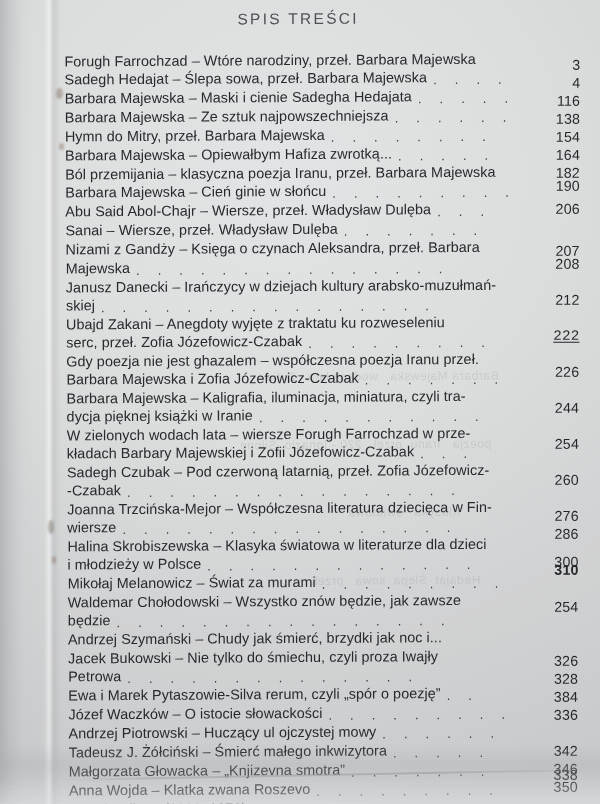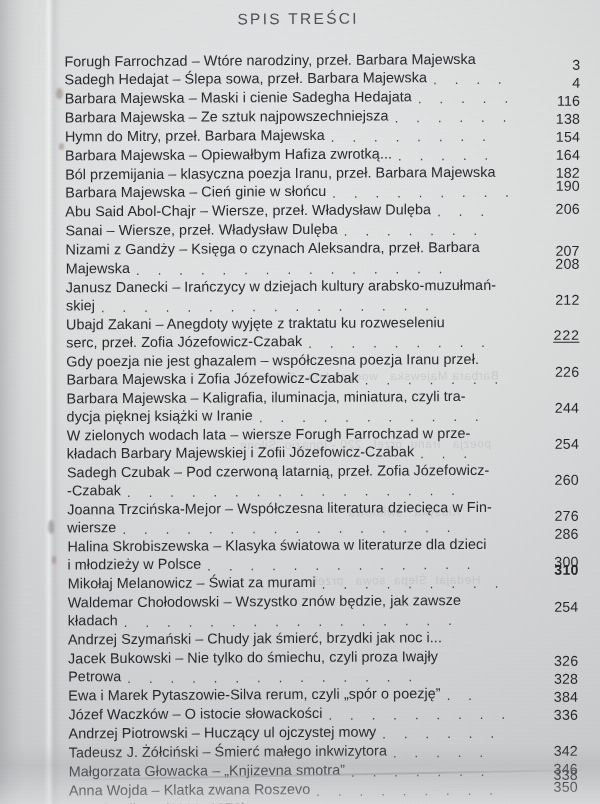--- a/index.html
+++ b/index.html
@@ -284,21 +284,21 @@
           <span class="etext"><span>Halina Skrobiszewska – Klasyka światowa w literaturze dla dzieci</span></span>
         </div>
         <div class="entry">
           <span class="etext"><span>i młodzieży w Polsce</span><span class="leader">. . . . . . . . . . . . .</span></span>
         </div>
         <div class="entry">
           <span class="etext"><span>Mikołaj Melanowicz – Świat za murami</span><span class="leader">. . . . . . . . .</span></span>
         </div>
         <div class="entry">
           <span class="etext"><span>Waldemar Chołodowski – Wszystko znów będzie, jak zawsze</span></span>
-          <span class="etext"><span>kładach</span><span class="leader">. . . . . . . . . . . . . . . .</span></span>
+          <span class="etext"><span>będzie</span><span class="leader">. . . . . . . . . . . . . . . .</span></span>
         </div>
         <div class="entry">
           <span class="etext"><span>Andrzej Szymański – Chudy jak śmierć, brzydki jak noc i...</span></span>
         </div>
         <div class="entry">
           <span class="etext"><span>Jacek Bukowski – Nie tylko do śmiechu, czyli proza Iwajły</span></span>
           <span class="etext"><span>Petrowa</span><span class="leader">. . . . . . . . . . . . . .</span></span>
         </div>
         <div class="entry">
           <span class="etext"><span>Ewa i Marek Pytaszowie-Silva rerum, czyli „spór o poezję”</span><span class="leader">. .</span></span>

